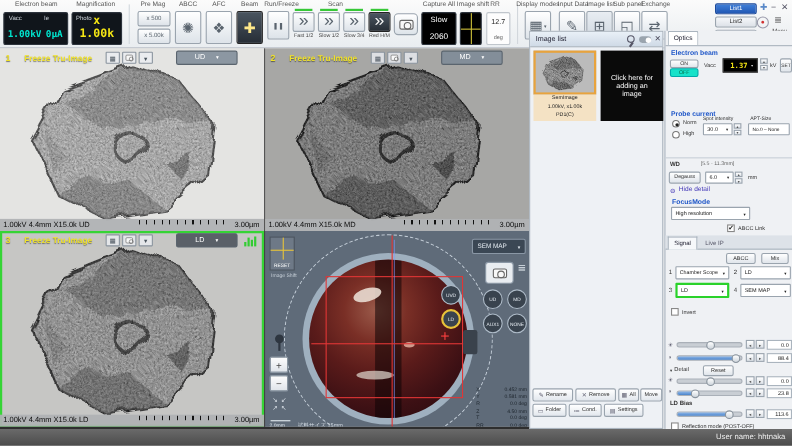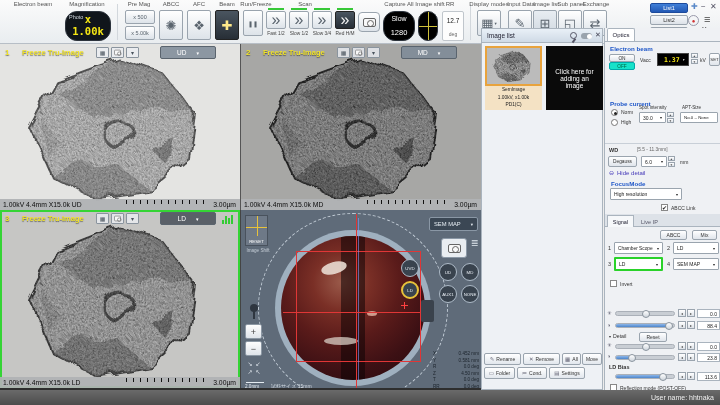--- a/index.html
+++ b/index.html
@@ -7,21 +7,21 @@
   #app {
     position:relative; width:720px; height:405px; overflow:hidden;
     font-family:"Liberation Sans", sans-serif; background:#ececec;
     -webkit-font-smoothing:antialiased;
   }
   .abs { position:absolute; }
   
   #toolbar { left:0; top:0; width:720px; height:44px;
     background:linear-gradient(#fbfbfb,#e9edf0); border-bottom:1px solid #b7bec6; }
   .grouplabel { position:absolute; top:1px; font-size:6px; color:#555; text-align:center; white-space:nowrap; }
-  .darkpanel { position:absolute; top:11px; height:30px; background:#10151b; border:1px solid #2c333c; border-radius:12px; color:#e8e8e8; }
+  .darkpanel { position:absolute; top:11px; height:30px; background:#10151b; border:1px solid #2c333c; border-radius:2px; color:#e8e8e8; }
   .dp-lbl { position:absolute; font-size:5.5px; color:#cfd6dd; }
   .dp-val { position:absolute; font-family:"DejaVu Sans Mono", monospace; font-weight:bold; }
   .tbtn { position:absolute; background:linear-gradient(#ffffff,#dde3e9); border:1px solid #9aa4ae; border-radius:2px;
     display:flex; align-items:center; justify-content:center; color:#5a646e; }
   .tbtn.dark { background:linear-gradient(#4a5560,#272e36); color:#f2f2f2; border-color:#222; }
   .scanlbl { position:absolute; font-size:4.8px; color:#444; text-align:center; white-space:nowrap; }
   .greenbar { position:absolute; height:2px; background:#37c837; }
   .iconbig { font-size:13px; }
   .sep { position:absolute; top:4px; height:36px; width:1px; background:#d2d7dc; }
   .listbtn { position:absolute; left:650px; width:38px; height:10px; font-size:5.5px; display:flex; align-items:center; justify-content:center;
@@ -116,20 +116,26 @@
           <circle cx="118" cy="86" r="5" fill="#c8c8c8"></circle>
           <path d="M40,70 L60,95 L48,110 Z" fill="#b5b5b5" opacity="0.8"></path>
           <path d="M150,100 L175,92 L168,118 Z" fill="#7c7c7c" opacity="0.7"></path>
         </g>
       </g>
     </defs>
   </svg>
 
   <div id="toolbar" class="abs">
     <span class="grouplabel" style="left:8px;width:50px">Electron beam</span>
+    <div class="darkpanel" style="left:3px;width:59px">
+      <span class="dp-lbl" style="left:4px;top:2px">Vacc</span>
+      <span class="dp-lbl" style="left:36px;top:2px">Ie</span>
+      <span class="dp-val" style="left:3px;bottom:3px;font-size:8.5px;color:#00e5cf">1.00kV</span>
+      <span class="dp-val" style="right:4px;bottom:3px;font-size:8.5px;color:#00e5cf">0µA</span>
+    </div>
     <span class="grouplabel" style="left:62px;width:50px">Magnification</span>
     <div class="darkpanel" style="left:65px;width:46px">
       <span class="dp-lbl" style="left:3px;top:2px">Photo</span>
       <span class="dp-val" style="left:0;right:0;bottom:3px;text-align:center;font-size:10.5px;color:#f5e614">x 1.00k</span>
     </div>
     <div class="sep" style="left:117px"></div>
     <span class="grouplabel" style="left:118px;width:42px">Pre Mag</span>
     <div class="tbtn" style="left:125px;top:10px;width:30px;height:14px;font-size:5.5px">x 500</div>
     <div class="tbtn" style="left:125px;top:26px;width:30px;height:14px;font-size:5.5px">x 5.00k</div>
     <span class="grouplabel" style="left:157px;width:28px">ABCC</span>
@@ -169,21 +175,21 @@
     <div class="tbtn dark" style="left:335px;top:11px;width:20px;height:18px">
         <span>»</span>
       </div>
     <span class="scanlbl" style="left:331px;top:31px;width:28px">Red H/M</span>
     <div class="tbtn" style="left:358px;top:12px;width:22px;height:20px;border-radius:4px">
       <span class="camicon"></span>
       </div>
     <span class="grouplabel" style="left:378px;width:42px">Capture All</span>
     <div class="darkpanel" style="left:383px;width:32px;background:#000">
       <span style="position:absolute;left:0;right:0;top:3px;text-align:center;font-size:7px;color:#fff">Slow</span>
-      <span style="position:absolute;left:0;right:0;bottom:3px;text-align:center;font-size:7.5px;color:#fff">1280</span>
+      <span style="position:absolute;left:0;right:0;bottom:3px;text-align:center;font-size:7.5px;color:#fff">2060</span>
     </div>
     <span class="grouplabel" style="left:411px;width:38px">Image shift</span>
     <div class="darkpanel" style="left:418px;width:20px;background:#000">
       <div style="position:absolute;left:0;right:0;top:14px;height:1px;background:#cfc13a"></div>
       <div style="position:absolute;top:0;bottom:0;left:9px;width:1px;background:#cfc13a"></div>
     </div>
     <span class="grouplabel" style="left:438px;width:24px">RR</span>
     <div class="abs" style="left:442px;top:11px;width:22px;height:30px;background:#fdfdfd;border:1px solid #c0c6cc;border-radius:2px">
       <span style="position:absolute;left:0;right:0;top:5px;text-align:center;font-size:6.5px;color:#222">12.7</span>
       <span style="position:absolute;left:0;right:0;bottom:3px;text-align:center;font-size:5px;color:#666">deg</span>

